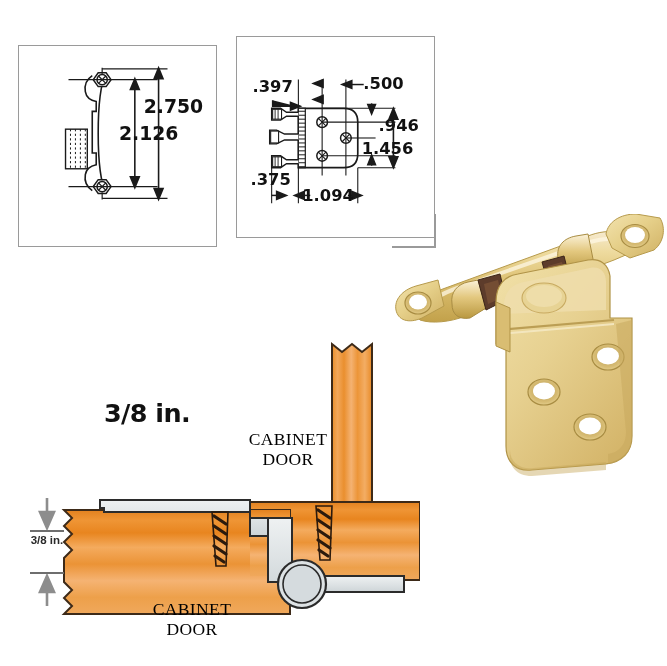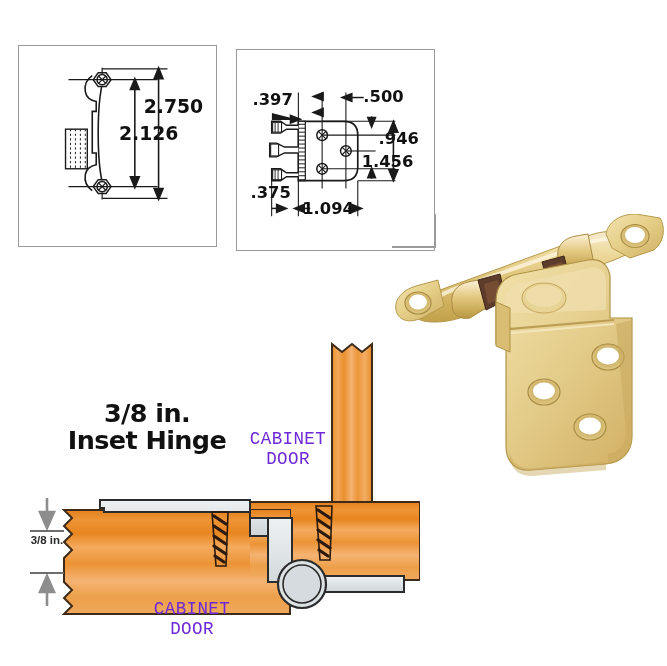--- a/index.html
+++ b/index.html
@@ -4,35 +4,35 @@
 <style>
   html,body{margin:0;padding:0;background:#fff;}
   body{width:667px;height:666px;overflow:hidden;
        font-family:"Liberation Sans", sans-serif;
        -webkit-font-smoothing:antialiased;}
   .stage{position:relative;width:667px;height:666px;background:#ffffff;}
 
   
   .panel{position:absolute;background:#ffffff;border:1.5px solid #9a9a9a;box-sizing:border-box;}
   #panel-1{left:18px;top:45px;width:199px;height:202px;}
-  #panel-2{left:236px;top:49px;width:199px;height:202px;}
+  #panel-2{left:236px;top:36px;width:199px;height:202px;}
   .panel svg{display:block;width:100%;height:100%;}
 
   
   #inset-diagram{position:absolute;left:0px;top:330px;width:420px;height:336px;}
   #inset-diagram svg{display:block;width:100%;height:100%;}
 
   
   #title-block{position:absolute;left:62px;top:400px;width:170px;text-align:center;
       font-weight:bold;font-size:25.5px;line-height:1.06;color:#111111;
       letter-spacing:-0.6px;font-family:"DejaVu Sans", sans-serif;}
   #title-block .l2{display:block;}
 
-  .cap{position:absolute;font-size:17.5px;color:#6d28d9;letter-spacing:0.4px;
-       line-height:1.12;text-align:center;font-family:Liberation Mono, monospace;}
+  .cap{position:absolute;font-size:17.5px;color:#000000;letter-spacing:0.4px;
+       line-height:1.12;text-align:center;font-family:Liberation Serif, serif;}
   #cap-frame{left:238px;top:430px;width:100px;}
   #cap-door{left:133px;top:600px;width:118px;}
 
   #dim-inset-label{position:absolute;left:23px;top:534px;width:48px;text-align:center;
        font-size:11.5px;color:#2a2a2a;font-weight:600;font-family:"Liberation Sans", sans-serif;}
 
   
   #hinge-photo{position:absolute;left:392px;top:214px;width:275px;height:262px;}
   #hinge-photo svg{display:block;width:100%;height:100%;}
 </style>
@@ -353,21 +353,20 @@
 
       <g stroke="#6e6e6e" stroke-width="2">
         <path d="M30 201 L64 201"></path>
         <path d="M30 243 L64 243"></path>
       </g>
     </svg>
   </div>
 
   <div id="title-block">
     <span>3/8 in.</span>
-    <span class="l2">Inset Hinge</span>
   </div>
 
   <div class="cap" id="cap-frame">
     <span>CABINET</span><br>
     <span>DOOR</span>
   </div>
 
   <div class="cap" id="cap-door">
     <span>CABINET</span><br>
     <span>DOOR</span>

